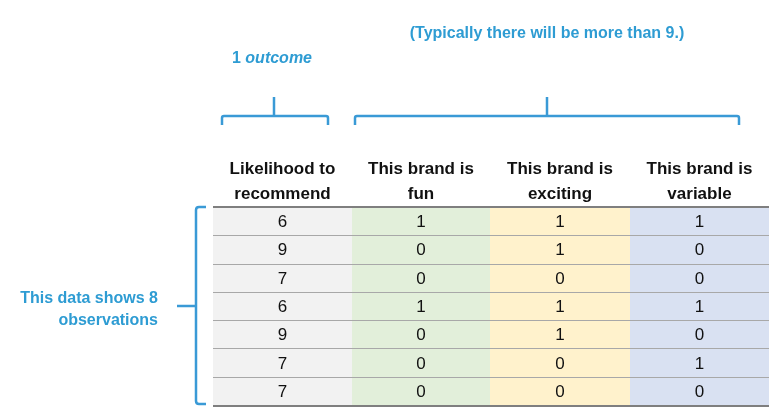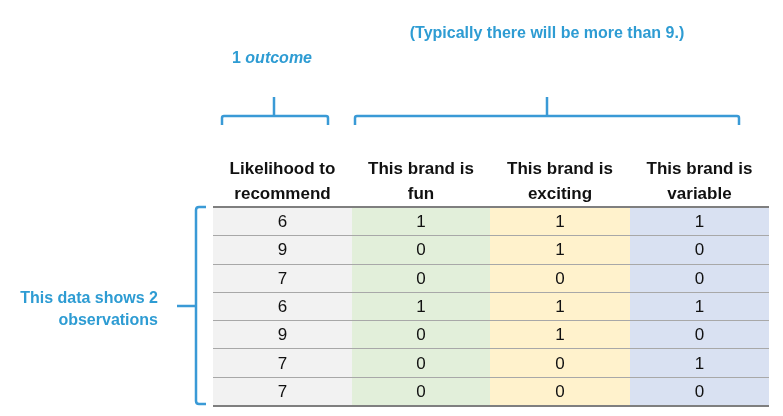--- a/index.html
+++ b/index.html
@@ -28,21 +28,21 @@
 
 <div id="outcome-label" class="label">
   <div><span>1 </span><span class="it">outcome</span></div>
 </div>
 
 <div id="predictor-label" class="label">
   <div>(Typically there will be more than 9.)</div>
 </div>
 
 <div id="obs-label" class="label">
-  <div>This data shows 2</div>
+  <div>This data shows 8</div>
   <div>observations</div>
 </div>
 
 <svg class="brackets" width="783" height="416">
   <g fill="none" stroke="#3A9AD6" stroke-width="2.5">
     <path d="M222 125 L222 118 Q222 116 224 116 L326 116 Q328 116 328 118 L328 125 M274 116 L274 97"></path>
     <path d="M355 125 L355 118 Q355 116 357 116 L737 116 Q739 116 739 118 L739 125 M547 116 L547 97"></path>
     <path d="M206 207 L199 207 Q196 207 196 210 L196 401 Q196 404 199 404 L206 404 M196 306 L177 306"></path>
   </g>
 </svg>

